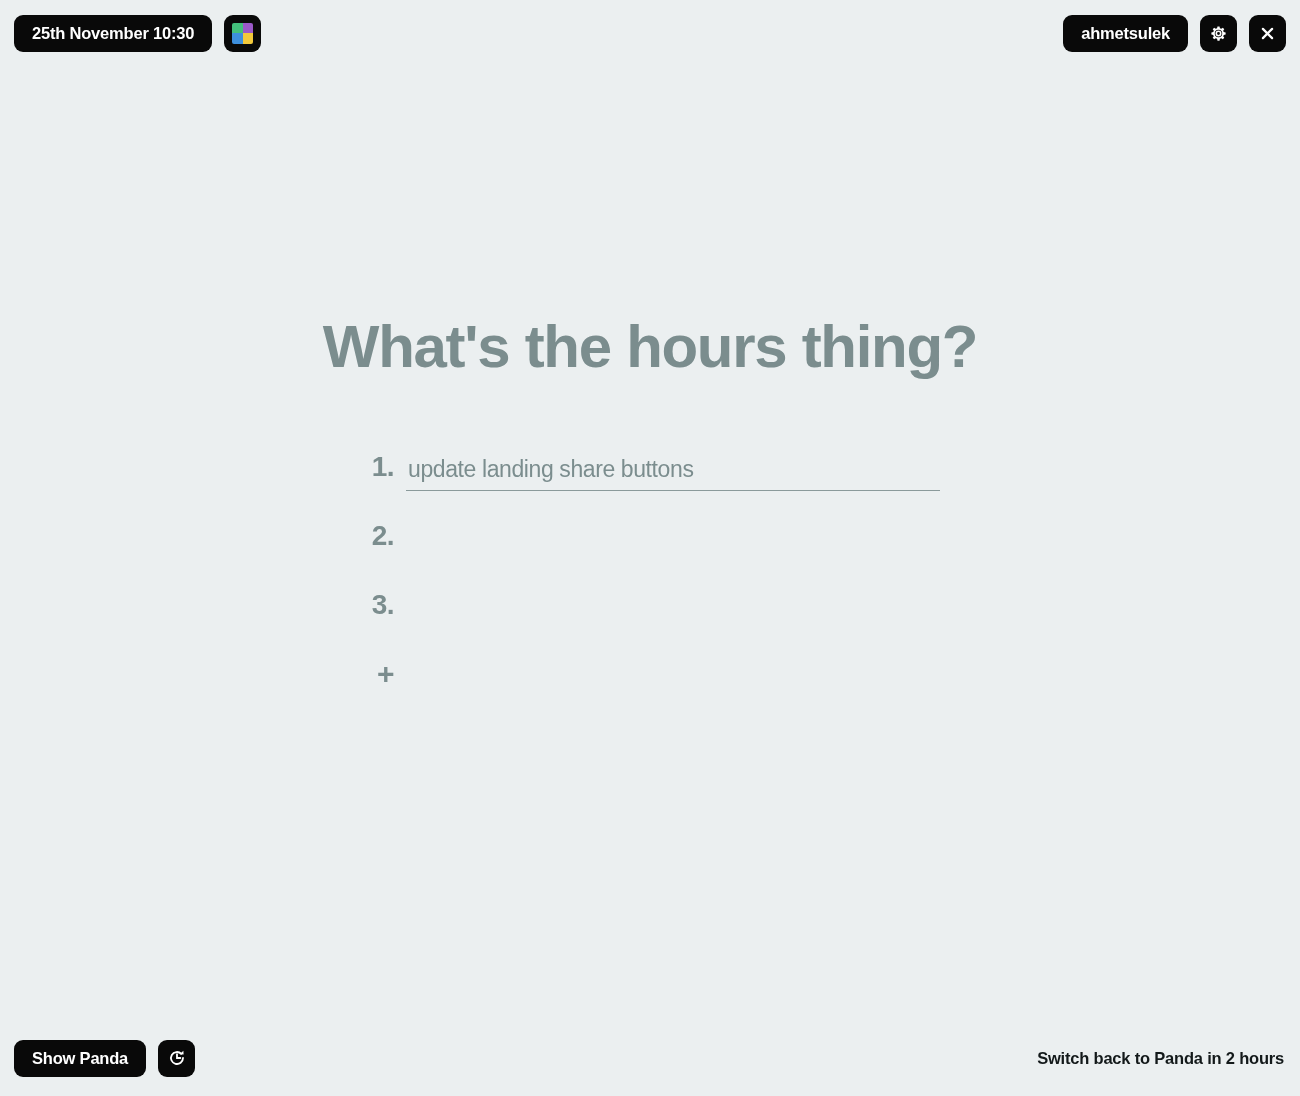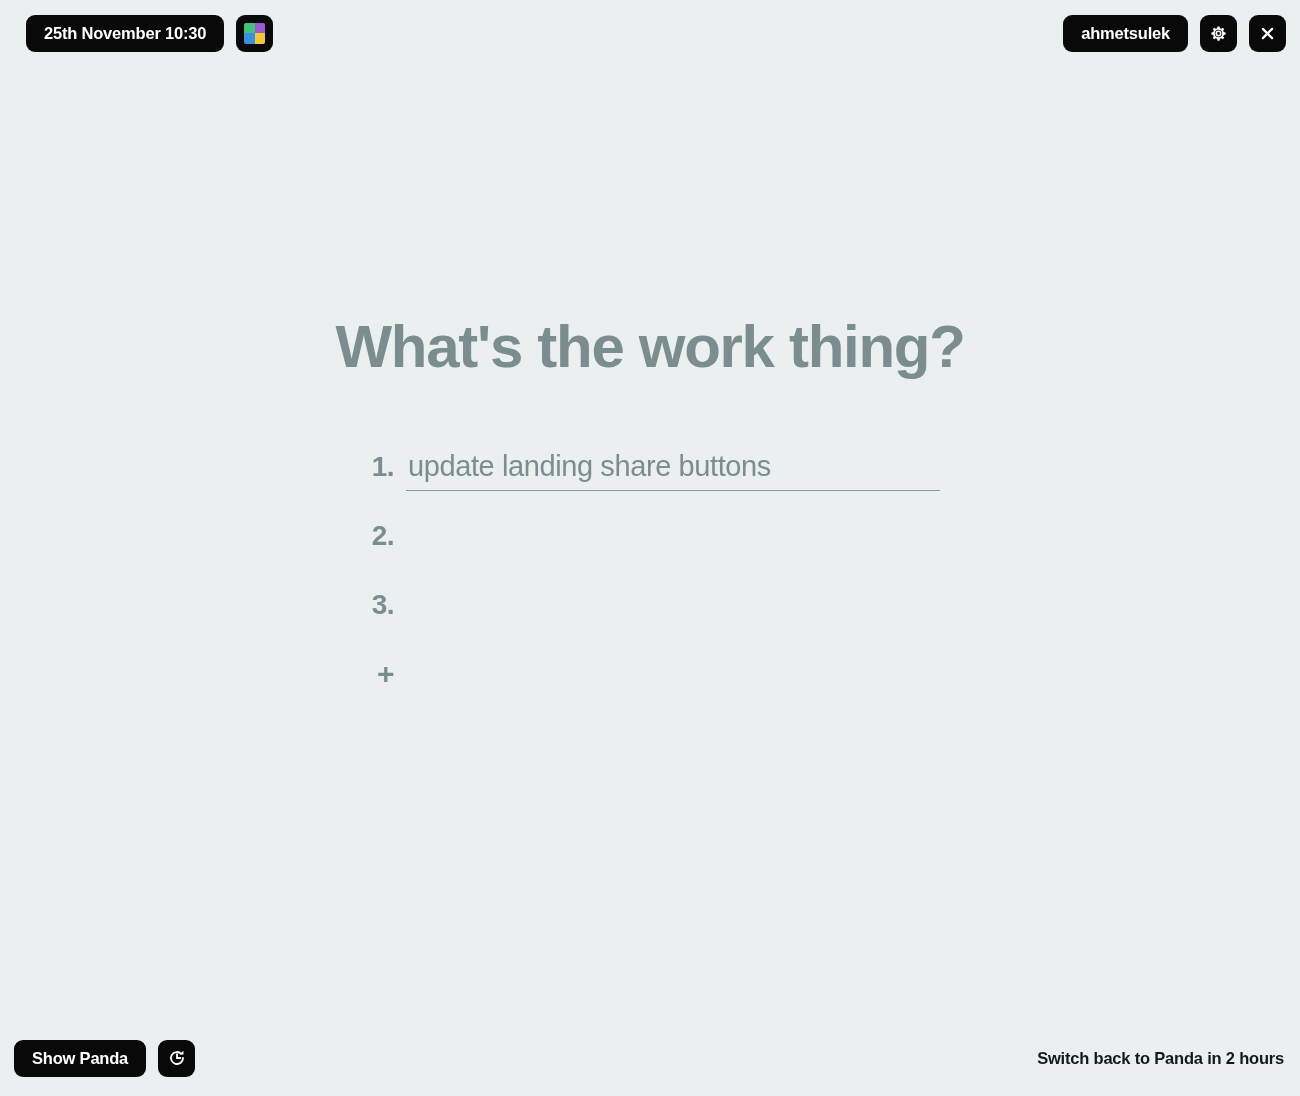--- a/index.html
+++ b/index.html
@@ -24,21 +24,20 @@
     height: 66px;
     display: flex;
     align-items: center;
     justify-content: space-between;
     padding: 0 14px;
   }
   .topbar-left, .topbar-right {
     display: flex;
     align-items: flex-end;
     gap: 12px;
-    margin-left: 12px;
   }
 
   .pill {
     background: #090909;
     color: #ffffff;
     border-radius: 9px;
     height: 37px;
     display: flex;
     align-items: center;
     justify-content: center;
@@ -130,21 +129,21 @@
     font-size: 30px;
     padding-bottom: 9px;
   }
 
   .task-field {
     flex: 1 1 auto;
     border: none;
     border-bottom: 1.6px solid #8a9a9b;
     background: transparent;
     font-family: "Liberation Sans", sans-serif;
-    font-size: 29px;
+    font-size: 23px;
     color: #7b8d8e;
     letter-spacing: -0.4px;
     padding: 0 2px 7px 2px;
     outline: none;
     width: 100%;
   }
   .task-field::placeholder {
     color: #b0bbbc;
     opacity: 1;
   }
@@ -205,21 +204,21 @@
     </button>
     <button class="icon-btn">
       <svg width="17" height="17" viewBox="0 0 24 24">
         <path fill="none" stroke="#ffffff" stroke-width="3.1" stroke-linecap="round" d="M5.5 5.5 L18.5 18.5 M18.5 5.5 L5.5 18.5"></path>
       </svg>
     </button>
   </div>
 </div>
 
 <div class="main">
-  <h1 class="headline">What's the work thing?</h1>
+  <h1 class="headline">What's the hours thing?</h1>
 
   <div class="task-list">
 
     <div class="task-row">
       <span class="task-num">1.</span>
       <input class="task-field" type="text" value="update landing share buttons" style="">
     </div>
 
     <div class="task-row">
       <span class="task-num">2.</span>

